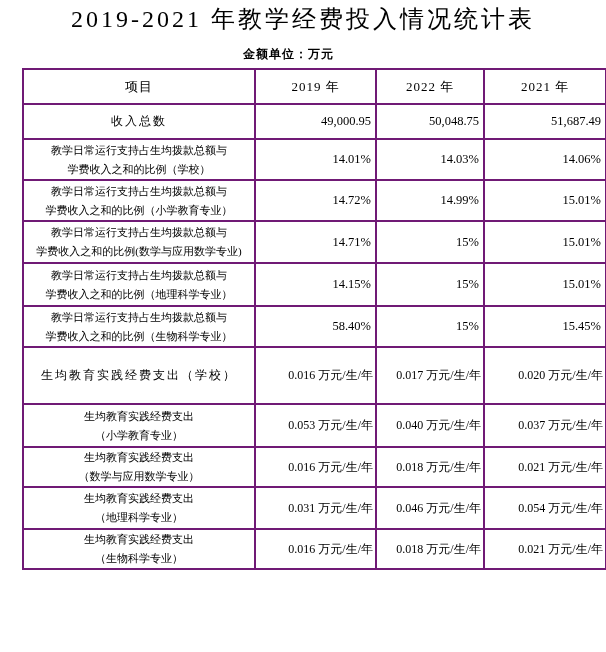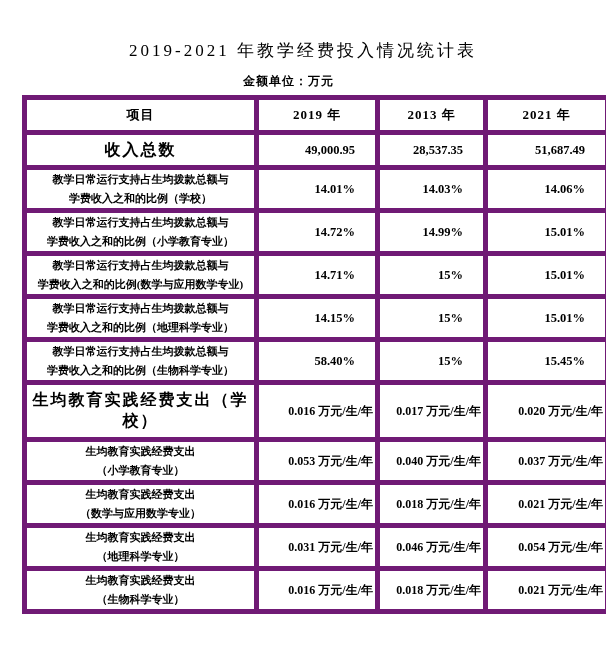--- a/index.html
+++ b/index.html
@@ -6,23 +6,23 @@
   html, body { background: #ffffff; }
   body {
     width: 606px; height: 652px;
     font-family: "Liberation Serif", "DejaVu Serif", serif;
     color: #000000;
     overflow: hidden;
   }
   .page { width: 606px; height: 652px; background: #ffffff; }
 
   .doc-title {
-    margin-top: 39px;
+    margin-top: 3px;
     text-align: center;
-    font-size: 17px;
+    font-size: 24px;
     font-weight: normal;
     letter-spacing: 3px;
     white-space: nowrap;
   }
   .unit-note {
     margin: 11px 29px 5px 0;
     text-align: center;
     font-family: "Liberation Sans", "DejaVu Sans", sans-serif;
     font-weight: bold;
     font-size: 12px;
@@ -34,47 +34,47 @@
     width: 583px;
     border-collapse: collapse;
     table-layout: fixed;
   }
   .stat-table col.c-label { width: 232px; }
   .stat-table col.c-2019 { width: 121px; }
   .stat-table col.c-2020 { width: 108px; }
   .stat-table col.c-2021 { width: 122px; }
 
   .stat-table th, .stat-table td {
-    border: 5px solid #701a75;
+    border: 2px solid #701a75;
     vertical-align: middle;
-    font-weight: bold;
+    font-weight: normal;
     overflow: hidden;
   }
   .stat-table th.head {
     text-align: center;
     font-size: 13px;
     letter-spacing: 1px;
   }
   td.label {
     text-align: center;
-    font-size: 16px;
+    font-size: 12px;
     letter-spacing: 2px;
   }
   td.label.multi {
     font-size: 11px;
     letter-spacing: 0;
     line-height: 19px;
     white-space: pre-line;
     margin-top: 20px;
   }
   td.val {
     text-align: right;
     font-size: 12.5px;
   }
-  td.num  { padding-right: 20px; }
+  td.num  { padding-right: 4px; }
   td.unit { padding-right: 2px; font-size: 12px; white-space: nowrap; text-align: right; }
 </style>
 </head>
 <body>
 
 <div class="page">
 
   <h1 class="doc-title">2019-2021 年教学经费投入情况统计表</h1>
 
   <div class="unit-note">金额单位：万元</div>
@@ -83,28 +83,28 @@
     <colgroup>
       <col class="c-label">
         <col class="c-2019">
         <col class="c-2020">
         <col class="c-2021">
     </colgroup>
     <tbody>
       <tr style="height:35px">
         <th class="head">项目</th>
         <th class="head">2019 年</th>
-        <th class="head">2013 年</th>
+        <th class="head">2022 年</th>
         <th class="head">2021 年</th>
       </tr>
 
       <tr style="height:35px">
         <td class="label">收入总数</td>
         <td class="val num">49,000.95</td>
-        <td class="val num">28,537.35</td>
+        <td class="val num">50,048.75</td>
         <td class="val num">51,687.49</td>
       </tr>
 
 
 
       <tr style="height:41px">
         <td class="label multi">教学日常运行支持占生均拨款总额与
 学费收入之和的比例（学校）</td>
         <td class="val num">14.01%</td>
         <td class="val num">14.03%</td>

